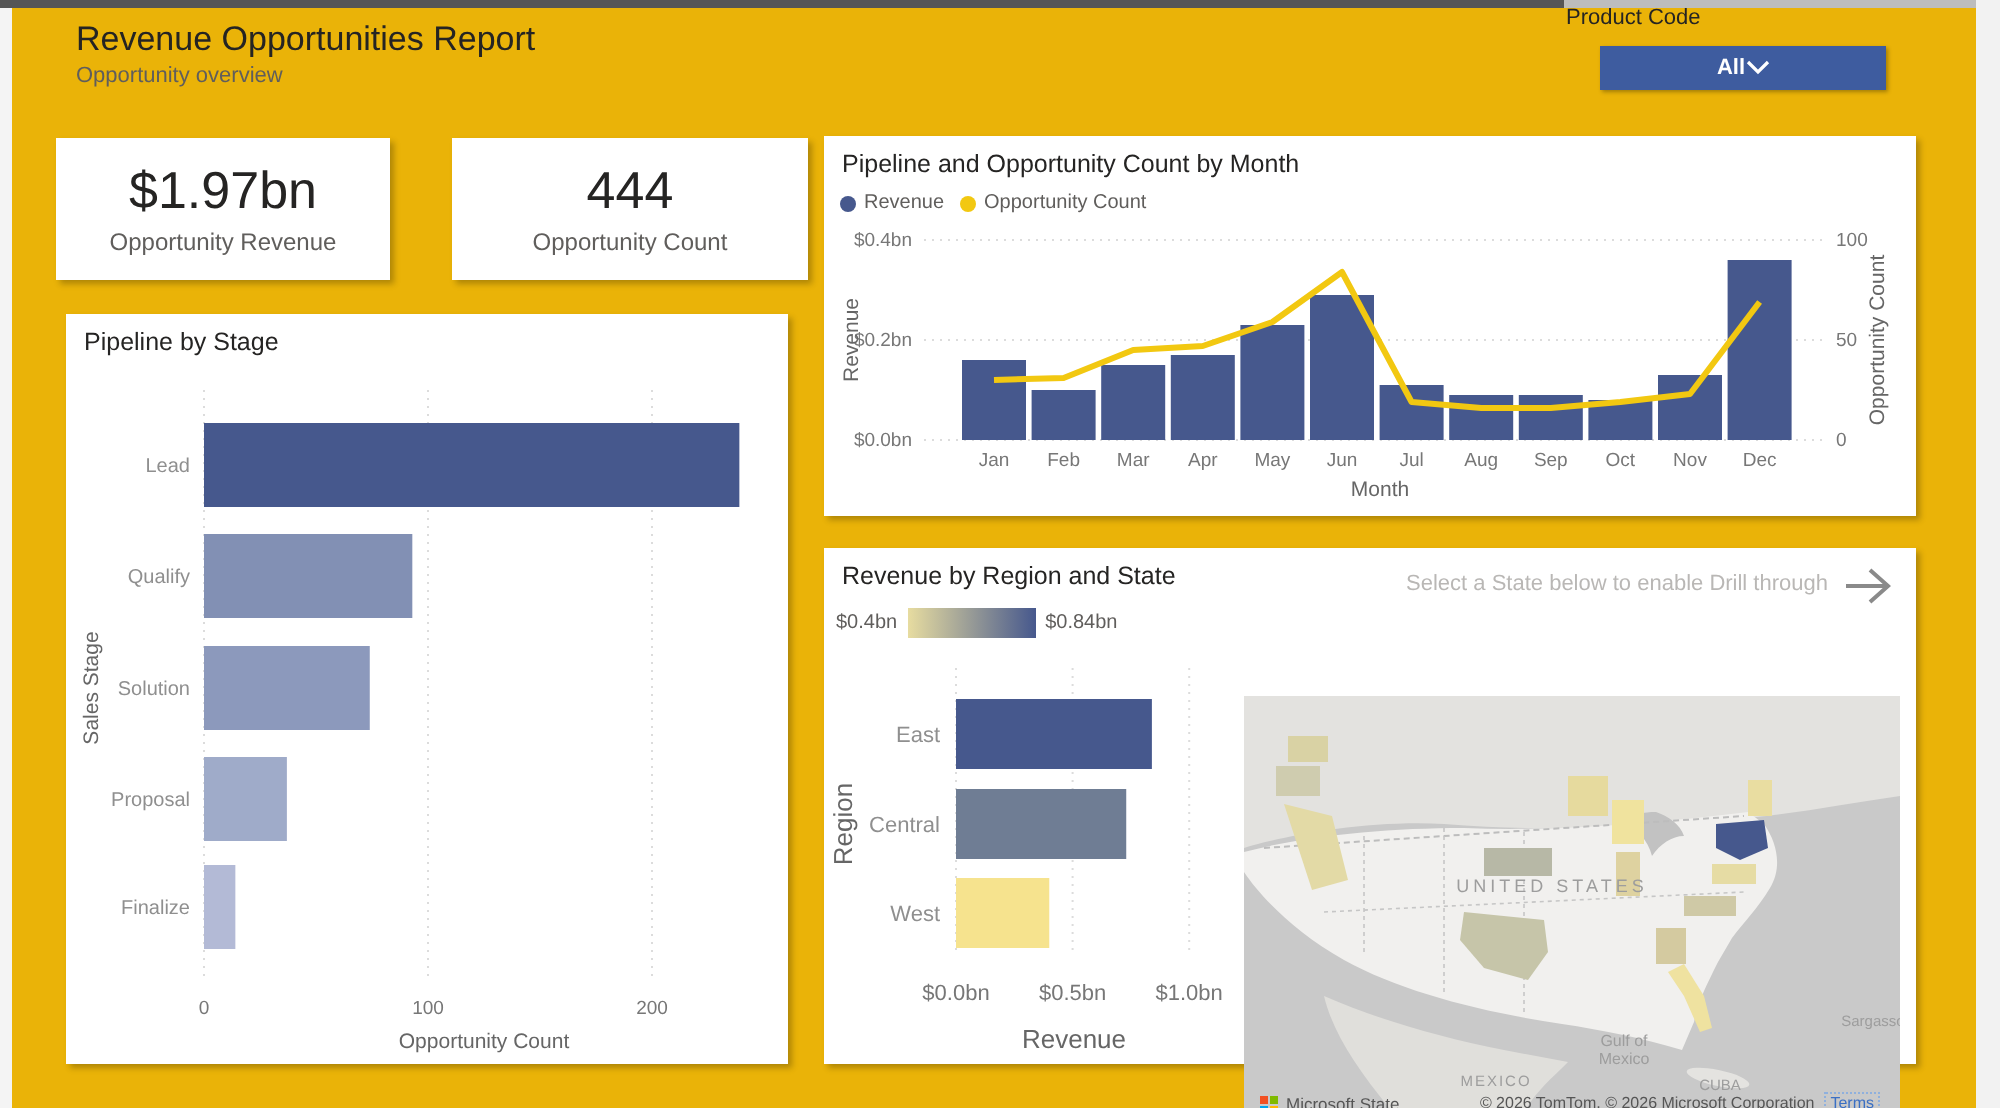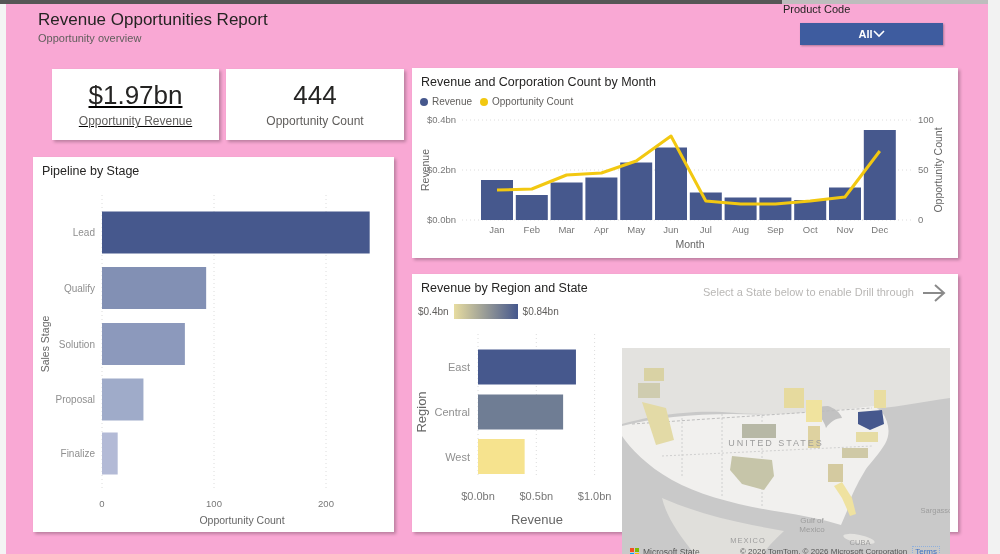--- a/index.html
+++ b/index.html
@@ -1,17 +1,17 @@
 <!DOCTYPE html>
 <html><head>
 <meta charset="utf-8">
 <style>
   * { margin:0; padding:0; box-sizing:border-box; }
   body { font-family:"Liberation Sans", sans-serif; background:#e6e6e6; }
-  .page { position:relative; width:1000px; height:554px; background:#f9a8d4; overflow:hidden; }
+  .page { position:relative; width:1000px; height:554px; background:#eab308; overflow:hidden; }
   .edge-top-dark { position:absolute; left:0; top:0; width:782px; height:4px; background:#565656; }
   .edge-top-light { position:absolute; left:782px; top:0; width:206px; height:4px; background:#bdbdbd; }
   .edge-left { position:absolute; left:0; top:4px; width:6px; height:550px; background:#f4f4f4; }
   .edge-right { position:absolute; right:0; top:0; width:12px; height:554px; background:#f2f2f2; }
 
   .page-title { position:absolute; left:38px; top:10px; font-size:17px; color:#252423; }
   .page-subtitle { position:absolute; left:38px; top:32px; font-size:11px; color:#605e5c; }
 
   .filter-label { position:absolute; left:783px; top:3px; font-size:11px; color:#252423; }
   .dropdown { position:absolute; left:800px; top:23px; width:143px; height:22px; background:#3e5c9f;
@@ -64,21 +64,21 @@
   <div class="page-subtitle">Opportunity overview</div>
 
   <div class="filter-label">Product Code</div>
   <div class="dropdown">
     <span>All</span>
     <svg width="12" height="8" viewBox="0 0 12 8">
       <polyline points="1,1 6,6 11,1" fill="none" stroke="#ffffff" stroke-width="1.6"></polyline>
     </svg>
   </div>
 
-  <div class="card kpi-card" style="left:52px; top:69px; width:167px; height:71px;text-decoration:underline;">
+  <div class="card kpi-card" style="left:28px; top:69px; width:167px; height:71px;">
     <div class="kpi-value">$1.97bn</div>
     <div class="kpi-label">Opportunity Revenue</div>
   </div>
   <div class="card kpi-card" style="left:226px; top:69px; width:178px; height:71px;">
     <div class="kpi-value">444</div>
     <div class="kpi-label">Opportunity Count</div>
   </div>
 
   <div class="card" style="left:33px; top:157px; width:361px; height:375px;">
     <div class="chart-title">Pipeline by Stage</div>
@@ -98,21 +98,21 @@
         <text x="62" y="216" text-anchor="end" class="cat">Proposal</text>
         <rect x="69" y="191.5" width="41.440000000000005" height="42" fill="#9FABC9"></rect>
         <text x="62" y="270" text-anchor="end" class="cat">Finalize</text>
         <rect x="69" y="245.5" width="15.680000000000001" height="42" fill="#B3BAD6"></rect>
         <text x="209" y="337" text-anchor="middle" class="axis-title">Opportunity Count</text>
         <text x="16" y="157" text-anchor="middle" class="axis-title" transform="rotate(-90 16 157)">Sales Stage</text>
       </svg>
   </div>
 
   <div class="card" style="left:412px; top:68px; width:546px; height:190px;">
-    <div class="chart-title">Revenue and Corporation Count by Month</div>
+    <div class="chart-title">Pipeline and Opportunity Count by Month</div>
     <div class="legend">
       <span class="legend-item">
         <span class="legend-dot" id="dot-revenue" style="background: rgb(70, 88, 141);"></span>
         <span>Revenue</span>
       </span>
       <span class="legend-item">
         <span class="legend-dot" id="dot-count" style="background: rgb(242, 200, 17);"></span>
         <span>Opportunity Count</span>
       </span>
     </div>

